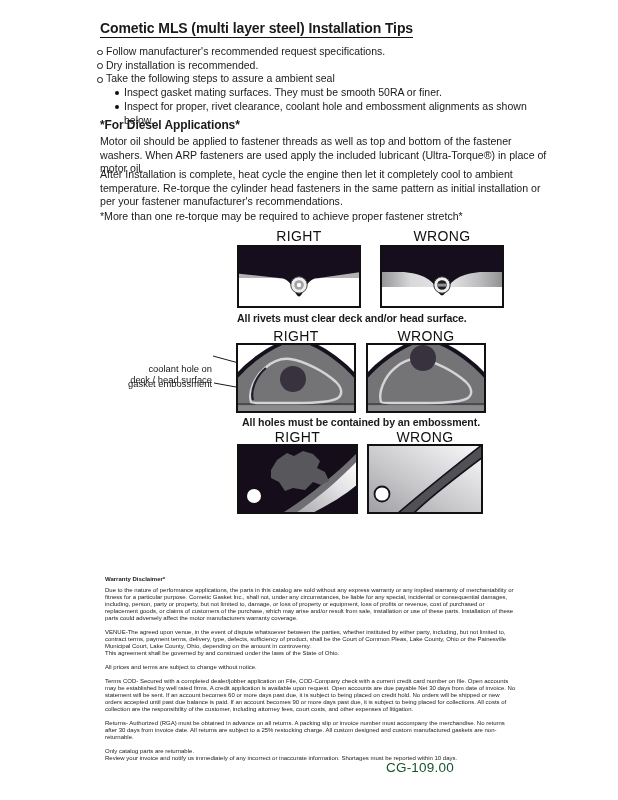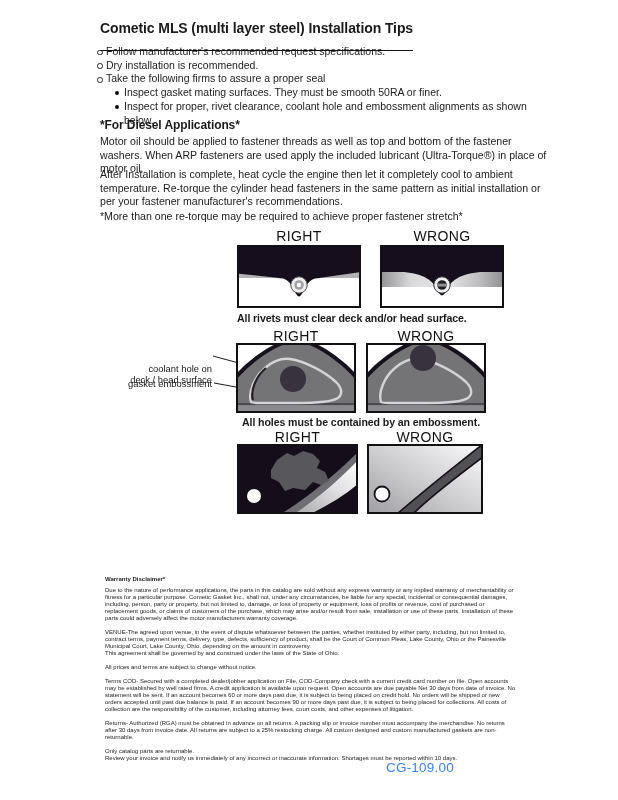--- a/index.html
+++ b/index.html
@@ -3,60 +3,60 @@
 <meta charset="utf-8">
 <style>
   html,body{margin:0;padding:0;background:#ffffff;}
   .page{
     position:relative;width:618px;height:800px;background:#ffffff;overflow:hidden;
     font-family:"Liberation Sans",sans-serif;color:#1a1a1a;
   }
   .abs{position:absolute;}
   .title{
     left:100px;top:20px;font-size:14px;font-weight:bold;letter-spacing:-0.1px;
-    border-bottom:1.8px solid #111;padding-bottom:14px;
+    border-bottom:1.8px solid #111;padding-bottom:1px;
   }
   .tips{left:97px;top:45px;width:460px;font-size:10.5px;line-height:13.7px;}
   .tipline{position:relative;padding-left:9px;}
   .tipline.sub{padding-left:27px;}
   .bull-o{position:absolute;left:0;top:4.6px;width:3.6px;height:3.6px;border:1px solid #222;border-radius:50%;}
   .bull-f{position:absolute;left:18px;top:5px;width:3.8px;height:3.8px;background:#111;border-radius:50%;}
   .diesel-h{left:100px;top:118px;font-size:12px;font-weight:bold;letter-spacing:-0.1px;}
   .body-p{left:100px;width:448px;font-size:10.6px;line-height:13.6px;}
   .p1{top:135px;}
   .p2{top:168px;}
   .note{top:210px;}
   .dg-label{font-size:14px;letter-spacing:0.4px;text-align:center;color:#101010;}
   .dg-caption{font-size:10.6px;font-weight:bold;letter-spacing:-0.1px;}
   .panel{display:block;}
   .callout{font-size:9.4px;line-height:10.6px;text-align:right;color:#161616;}
   .fineprint{left:105px;top:576px;width:412px;font-size:6px;line-height:7px;color:#222;}
   .fineprint .fp-h{font-weight:bold;margin:0 0 4px 0;}
   .fineprint p{margin:0 0 7px 0;}
-  .footer-code{left:386px;top:760px;font-size:13.5px;letter-spacing:0.2px;color:#3b82f6;text-align:center;}
+  .footer-code{left:386px;top:760px;font-size:13.5px;letter-spacing:0.2px;color:#14532d;text-align:center;}
 </style>
 </head>
 <body>
 
 <div class="page">
 
   <div class="abs title">Cometic MLS (multi layer steel) Installation Tips</div>
 
   <div class="abs tips">
     <div class="tipline">
       <span class="bull-o"></span>
       <span>Follow manufacturer's recommended request specifications.</span>
     </div>
     <div class="tipline">
       <span class="bull-o"></span>
       <span>Dry installation is recommended.</span>
     </div>
     <div class="tipline">
       <span class="bull-o"></span>
-      <span>Take the following firms to assure a proper seal</span>
+      <span>Take the following steps to assure a ambient seal</span>
     </div>
     <div class="tipline sub">
       <span class="bull-f"></span>
       <span>Inspect gasket mating surfaces.  They must be smooth 50RA or finer.</span>
     </div>
     <div class="tipline sub">
       <span class="bull-f"></span>
       <span>Inspect for proper, rivet clearance, coolant hole and embossment alignments as shown below.</span>
     </div>
   </div>

